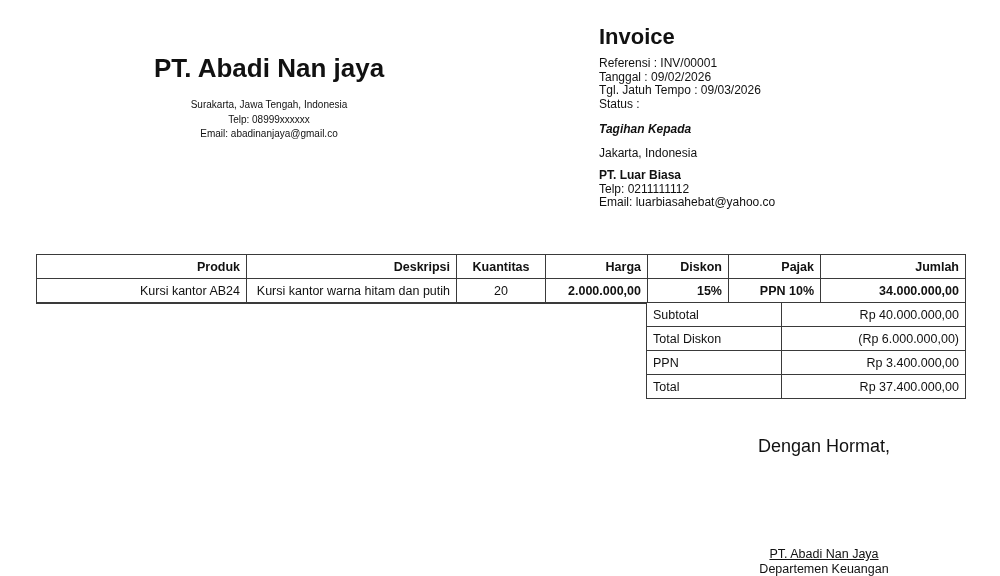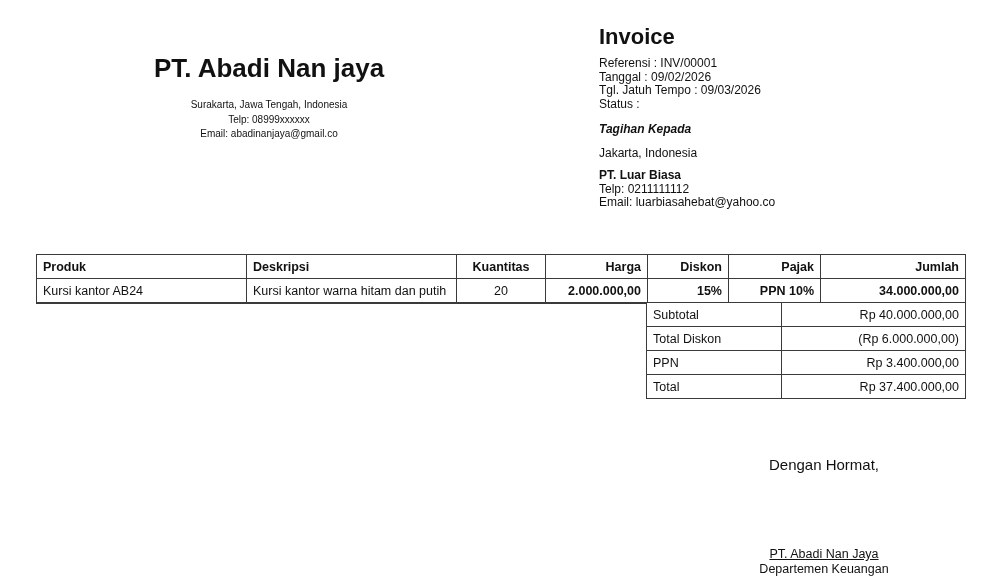--- a/index.html
+++ b/index.html
@@ -21,32 +21,32 @@
   .mt10{margin-top:10px;}
   
   .table-wrap{position:absolute;left:36px;top:254px;width:929px;}
   table{border-collapse:collapse;table-layout:fixed;}
   .items{width:929px;font-size:12.5px;color:#111;}
   .items th,.items td{
     border:1px solid #3a3a3a;height:23px;padding:0 6px;
     overflow:hidden;white-space:nowrap;vertical-align:middle;
   }
   .items th{font-weight:bold;}
-  .al{text-align:left;margin-left:33px;} .ac{text-align:center;} .ar{text-align:right;font-weight:bold;}
+  .al{text-align:right;margin-left:33px;} .ac{text-align:center;} .ar{text-align:right;font-weight:bold;}
   .table-bottom{display:flex;align-items:flex-start;width:929px;}
   .empty-box{flex:0 0 610px;box-sizing:border-box;border:1px solid #3a3a3a;border-top:none;border-right:none;}
   .summary{width:319px;font-size:12.5px;color:#111;}
   .summary td{
     border:1px solid #3a3a3a;border-top:none;height:23px;padding:0 6px;
     white-space:nowrap;vertical-align:middle;
   }
   .sum-label{text-align:left;}
   .sum-value{text-align:right;}
   
-  .salutation{position:absolute;left:699px;top:456px;width:250px;text-align:center;font-size:15px;}
+  .salutation{position:absolute;left:699px;top:436px;width:250px;text-align:center;font-size:18px;}
   .signature{position:absolute;left:699px;top:547px;width:250px;text-align:center;font-size:12.5px;line-height:15px;}
   .signatory{text-decoration:underline;}
 </style>
 </head>
 <body>
 
 <div class="page">
 
   <div class="company">
     <div class="company-name">PT. Abadi Nan jaya</div>

